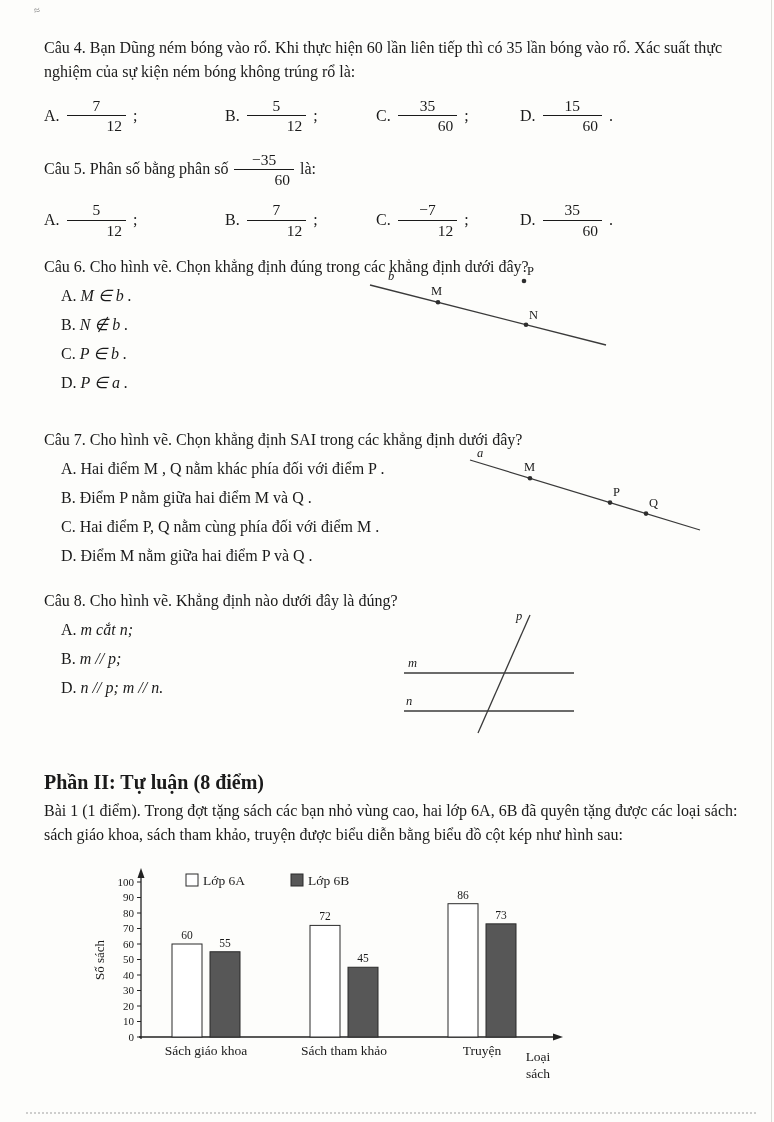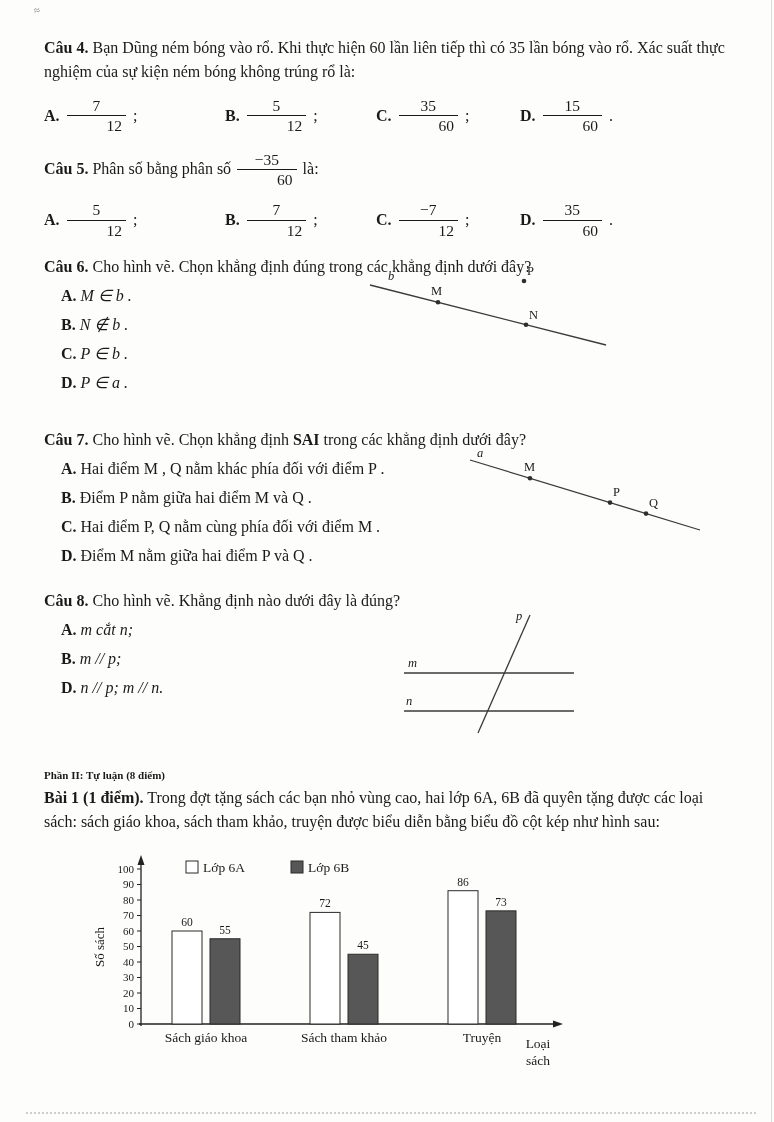--- a/index.html
+++ b/index.html
@@ -7,21 +7,21 @@
   body { font-family:"Liberation Serif", serif; }
   .page {
     position:relative; width:774px; height:1122px; margin:0 auto;
     background:#fdfdfb; color:#1a1a1a; font-size:16px; line-height:1.5;
     padding:36px 34px 0 44px; overflow:hidden;
   }
   .pen-mark { position:absolute; top:2px; left:34px; color:#8a8a8a; font-size:11px; transform:rotate(-12deg); }
   .scan-bottom { position:absolute; left:26px; right:18px; bottom:8px; border-bottom:2px dotted #a8a8a8; opacity:.55; }
   .scan-edge { position:absolute; top:0; bottom:0; right:2px; border-right:1px solid #dcdcd6; }
 
-  b, .bold { font-weight:700; }
+  b, .bold { font-weight:400; }
   section.q { margin-bottom:16px; }
   .qtext { line-height:1.5; }
 
   
   .frac { display:inline-block; text-align:center; vertical-align:middle; line-height:1.12; font-size:15.5px; margin:0 2px; }
   .frac .fnum { display:block; border-bottom:1.4px solid #1a1a1a; padding:0 4px 1px; }
   .frac .fden { display:block; padding:1px 4px 0;margin-left:36px; }
 
   .opts-grid { display:grid; grid-template-columns:181px 151px 144px auto; align-items:center; margin:13px 0 6px; }
   .opt { display:flex; align-items:center; gap:5px; }
@@ -36,21 +36,21 @@
   .fig svg { display:block; }
   .figline { stroke:#3a3a3a; stroke-width:1.3; }
   .figdot { fill:#2e2e2e; }
   .figlbl { font-size:12.5px; fill:#1a1a1a; font-family:"Liberation Serif", serif; }
   .figlbl.it { font-style:italic; }
 
   .fig6 { margin:-14px 0 0 -6px; }
   .fig7 { margin:-6px 0 0 6px; }
   .fig8 { margin:-4px 0 0 18px; }
 
-  .part-head { font-weight:700; font-size:11px; margin:30px 0 2px; }
+  .part-head { font-weight:700; font-size:20px; margin:30px 0 2px; }
 
   .chart-wrap { margin:18px 0 0 42px; }
   svg text { font-family:"Liberation Serif", serif; fill:#1a1a1a; }
 </style>
 </head>
 <body>
 
 <div class="page">
   <span class="pen-mark">≈</span>
   <span class="scan-edge"></span>

